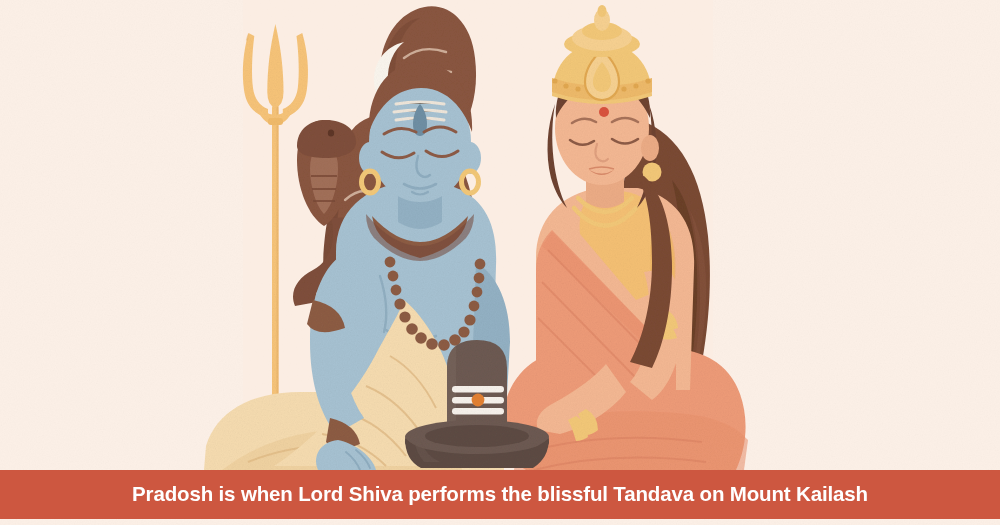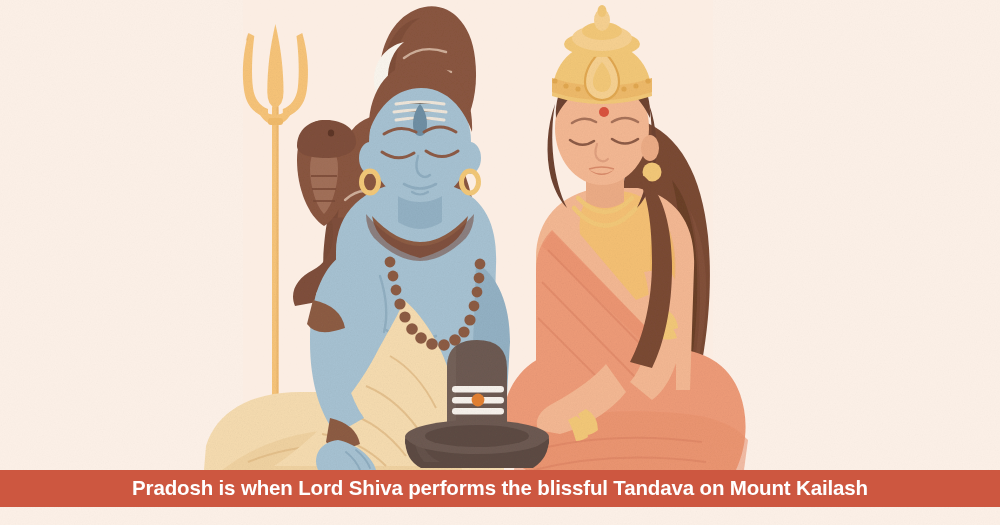--- a/index.html
+++ b/index.html
@@ -349,17 +349,17 @@
           <ellipse cx="477" cy="437" rx="72" ry="17" fill="#6d5a52"></ellipse>
           <ellipse cx="477" cy="436" rx="52" ry="11" fill="#5d4b44"></ellipse>
           <path d="M405,438 q0,22 16,30 l112,0 q16,-10 16,-30 q-18,18 -72,18 q-54,0 -72,-18 z" fill="#5d4b44"></path>
           <path d="M420,440 q6,16 20,22 l-16,0 q-8,-10 -10,-22 z" fill="#6d5a52" opacity="0.5"></path>
         </g>
 
       </g>
     </g>
   </svg>
 
-  <div id="caption-bar" style="background: rgb(205, 87, 64); top: 470px; height: 37px;">
+  <div id="caption-bar" style="background: rgb(205, 87, 64); top: 470px; height: 49px;">
     <span id="caption-text" style="color: rgb(255, 255, 255);">Pradosh is when Lord Shiva performs the blissful Tandava on Mount Kailash</span>
   </div>
 
 </div>
 
 </body></html>

